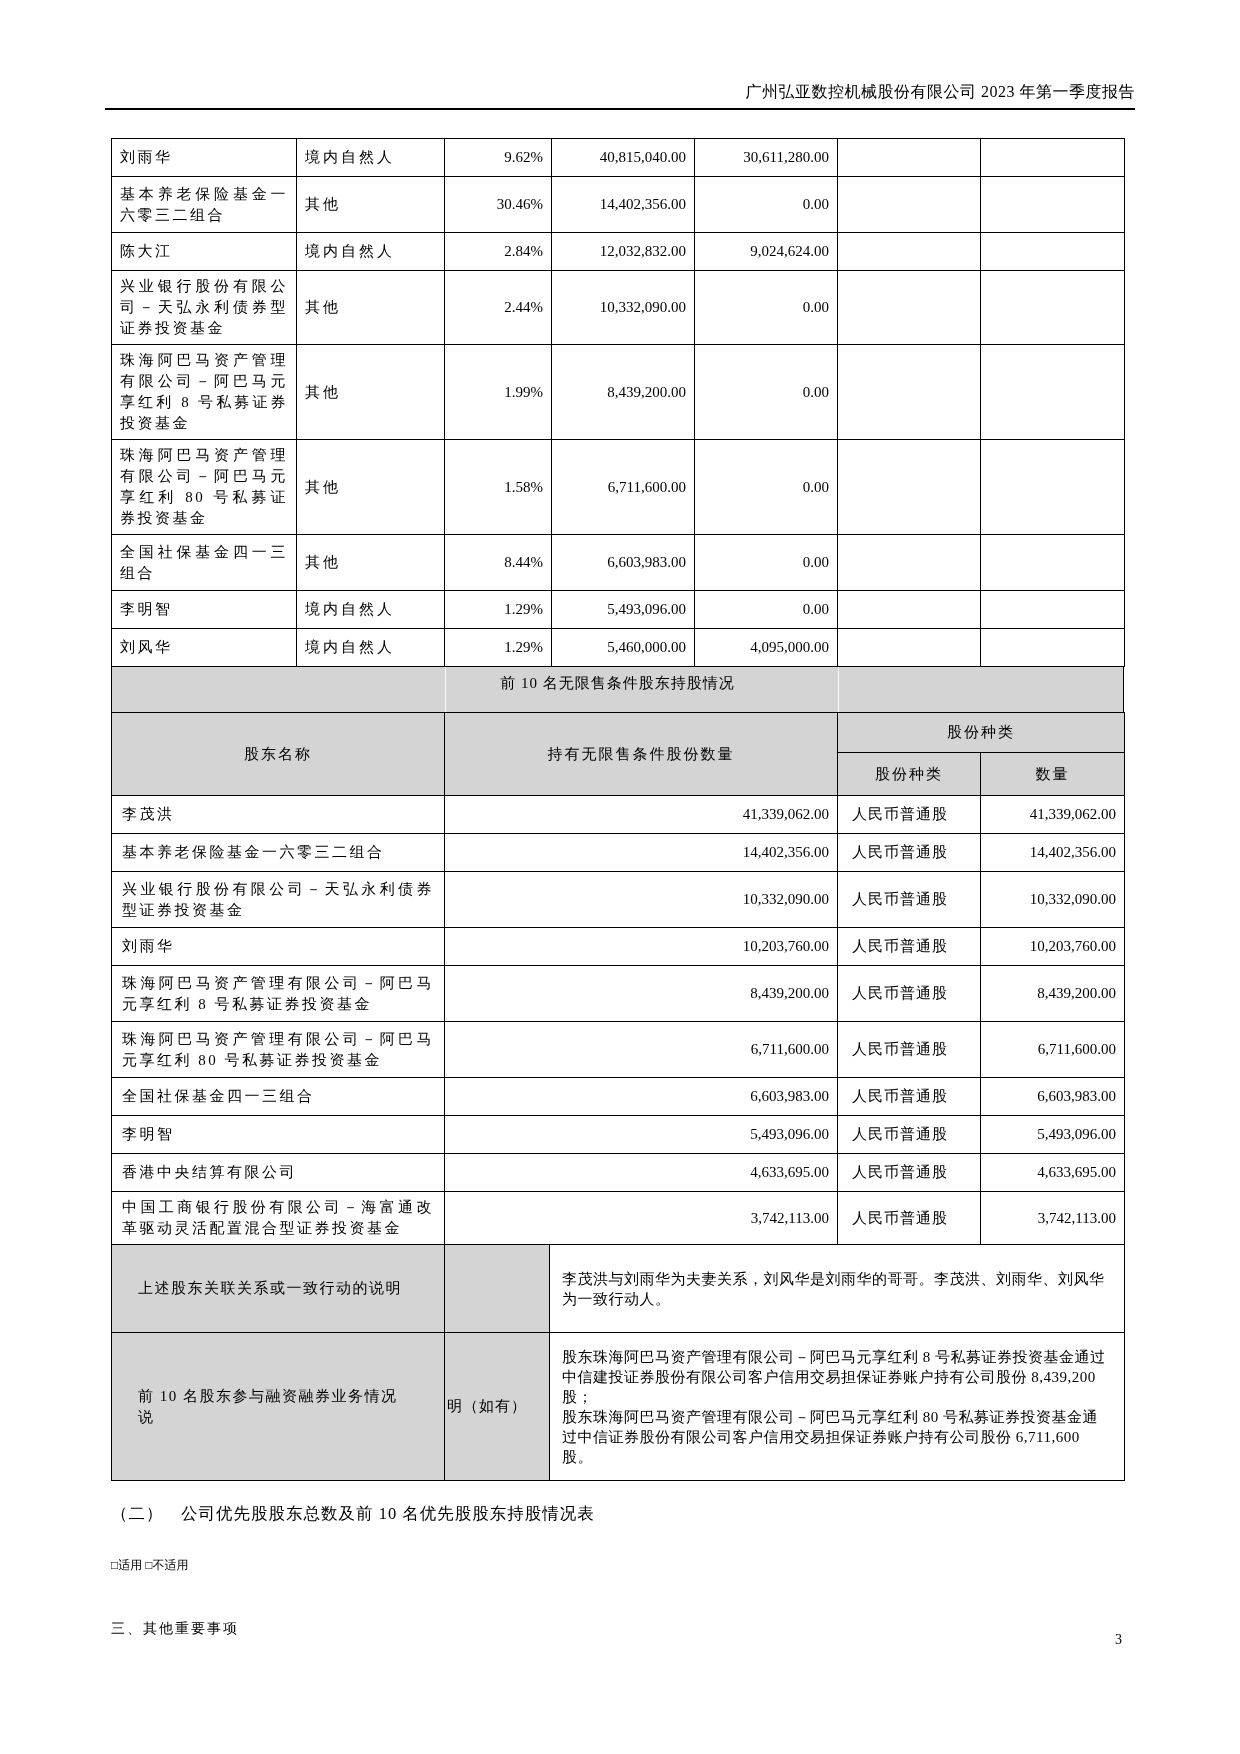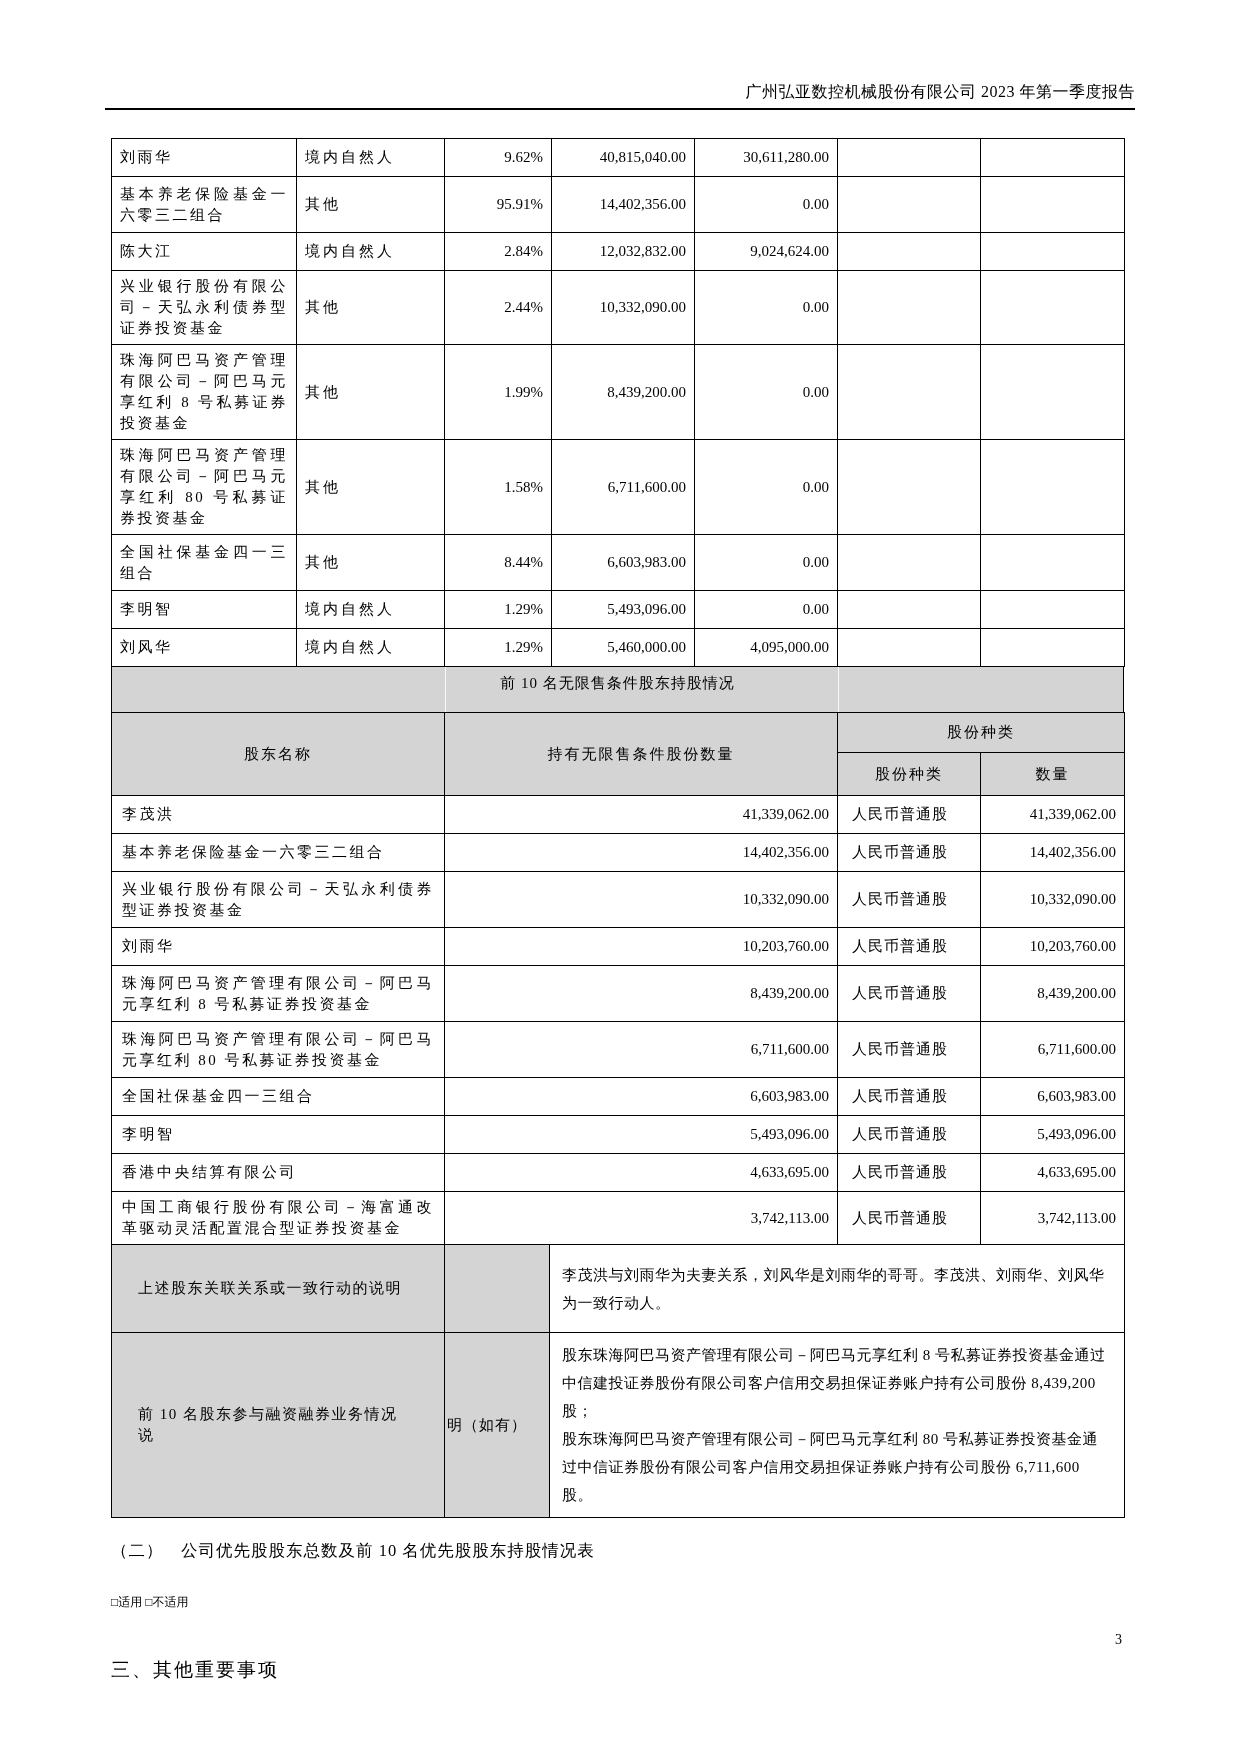--- a/index.html
+++ b/index.html
@@ -55,28 +55,28 @@
   
   .tblC{ margin-top:-1px; }
   .tblC td.lab{
     background:var(--cell-gray); letter-spacing:1.5px; vertical-align:middle;
     padding-left:26px;
   }
   .tblC td.lab2{
     background:var(--cell-gray); vertical-align:middle; padding:5px 2px; letter-spacing:1px;
     border-left:1px solid #a21caf;
   }
-  .tblC td.txt{ vertical-align:middle; line-height:28px; padding:8px 12px; letter-spacing:.5px;}
+  .tblC td.txt{ vertical-align:middle; line-height:20px; padding:8px 12px; letter-spacing:.5px;}
   .pre{ white-space:pre-line; }
   .tblC p{ margin:0; }
 
   
   .h2{ margin-left:6px; margin-top:22px; font-size:16.5px; letter-spacing:1px; }
   .applicable{ margin-left:6px; margin-top:32px; font-size:12px; }
-  .h3{ margin-left:6px; margin-top:46px; font-size:19px; letter-spacing:2px; }
+  .h3{ margin-left:6px; margin-top:46px; font-size:14px; letter-spacing:2px; }
   .pageno{ position:absolute; right:118px; bottom:100px; font-size:14px; }
 </style>
 </head>
 <body>
 
 <div class="page">
   <div class="content">
 
     <div class="header-title">广州弘亚数控机械股份有限公司 2023 年第一季度报告</div>
     <div class="header-rule"></div>
@@ -97,21 +97,21 @@
           <td class="nat">境内自然人</td>
           <td class="pct">9.62%</td>
           <td class="num">40,815,040.00</td>
           <td class="num">30,611,280.00</td>
           <td></td>
           <td></td>
         </tr>
         <tr class="h56">
           <td class="name">基本养老保险基金一六零三二组合</td>
           <td class="nat">其他</td>
-          <td class="pct">95.91%</td>
+          <td class="pct">30.46%</td>
           <td class="num">14,402,356.00</td>
           <td class="num">0.00</td>
           <td></td>
           <td></td>
         </tr>
         <tr class="h38">
           <td class="name">陈大江</td>
           <td class="nat">境内自然人</td>
           <td class="pct">2.84%</td>
           <td class="num">12,032,832.00</td>

